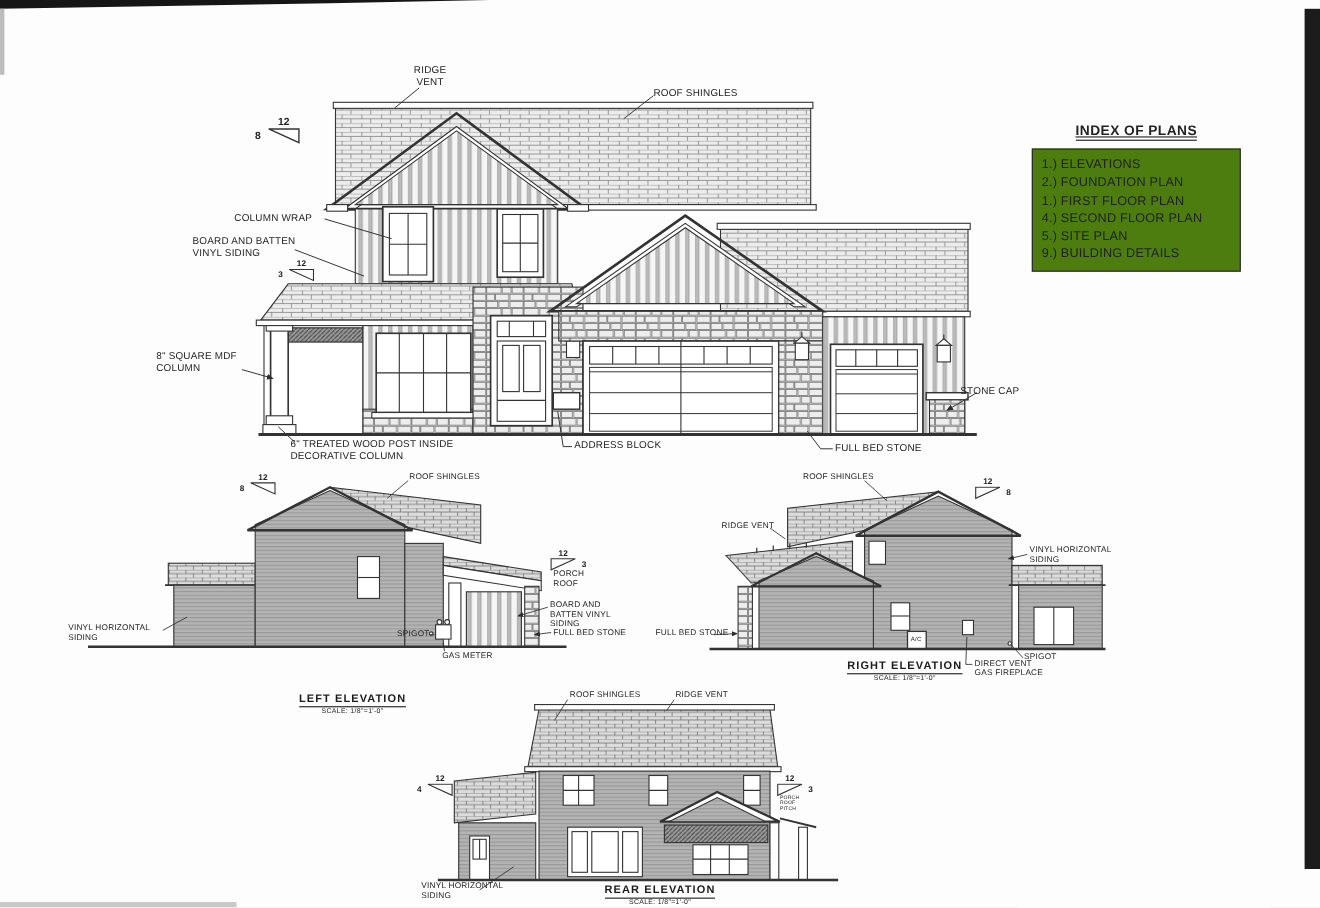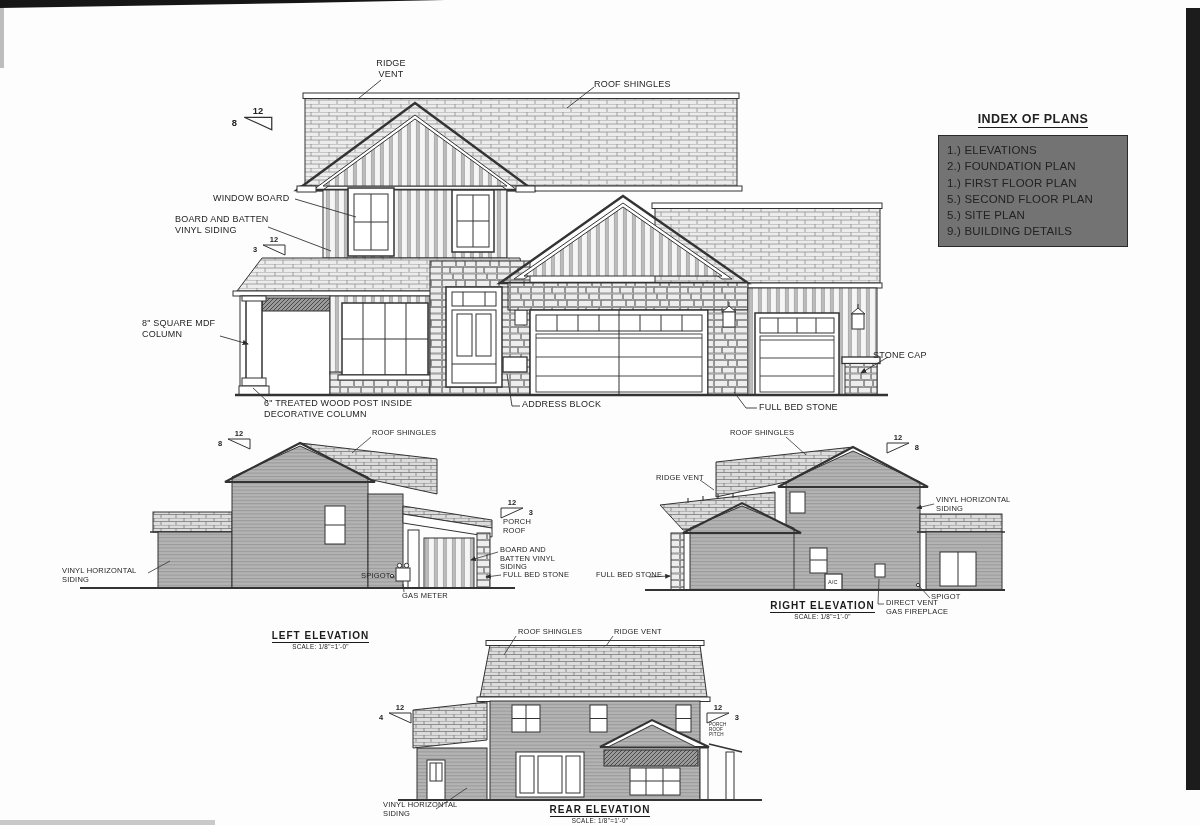--- a/index.html
+++ b/index.html
@@ -21,22 +21,22 @@
   .pitch{position:absolute;width:24px;}
   .pitch .run{display:block;width:24px;text-align:center;font-size:7.5px;font-weight:bold;color:#222;line-height:1.05;}
   .pitch svg{display:block;}
   .pitch .rise{position:absolute;font-size:7.5px;font-weight:bold;color:#222;top:9px;}
   .pitch.face-r .rise{left:-9px;}
   .pitch.face-l .rise{right:-9px;}
   .pitch.lg{transform:scale(1.25);transform-origin:left top;}
   
   #index-panel{position:absolute;left:938px;top:112px;width:190px;}
   #index-title{text-align:center;font-weight:bold;font-size:12.5px;letter-spacing:.4px;}
-  #index-title span{display:inline-block;border-bottom:1.6px solid #1b1b1b;padding-bottom:1px;}
-  #index-box{margin-top:7px;border:1.6px solid #2a2a2a;padding:6px 8px;background:#737373;}
+  #index-title span{display:inline-block;border-bottom:1.6px solid #1b1b1b;padding-bottom:1px;text-decoration:underline;}
+  #index-box{margin-top:7px;border:1.6px solid #2a2a2a;padding:6px 8px;background:#4d7c0f;}
   .index-item{font-size:11.5px;line-height:16.3px;letter-spacing:.2px;white-space:nowrap;}
 </style>
 </head>
 <body>
 
 <div id="sheet">
 
   <svg id="drawing" width="1200" height="825" viewBox="0 0 1200 825">
     <defs>
       <pattern id="shing" width="18" height="8" patternUnits="userSpaceOnUse">
@@ -316,36 +316,36 @@
       </g>
     </g>
   </svg>
 
   <div id="index-panel">
     <div id="index-title"><span>INDEX OF PLANS</span></div>
     <div id="index-box">
       <div class="index-item">1.) ELEVATIONS</div>
       <div class="index-item">2.) FOUNDATION PLAN</div>
       <div class="index-item">1.) FIRST FLOOR PLAN</div>
-      <div class="index-item">5.) SECOND FLOOR PLAN</div>
+      <div class="index-item">4.) SECOND FLOOR PLAN</div>
       <div class="index-item">5.) SITE PLAN</div>
       <div class="index-item">9.) BUILDING DETAILS</div>
     </div>
   </div>
 
   <div class="lbl ctr" style="left:368px;top:58px;width:46px">RIDGE VENT</div>
   <div class="lbl" style="left:594px;top:79px;width:110px">ROOF SHINGLES</div>
   <div class="pitch face-r lg" style="left:243px;top:106px">
     <span class="run">12</span>
     <svg width="24" height="12">
         <polygon points="1,1 23,1 23,11" fill="none" stroke="#333" stroke-width="1"></polygon>
       </svg>
     <span class="rise">8</span>
   </div>
-  <div class="lbl" style="left:213px;top:193px">WINDOW BOARD</div>
+  <div class="lbl" style="left:213px;top:193px">COLUMN WRAP</div>
   <div class="lbl" style="left:175px;top:214px;width:100px">BOARD AND BATTEN VINYL SIDING</div>
   <div class="pitch face-r" style="left:262px;top:236px">
     <span class="run">12</span>
     <svg width="24" height="12">
         <polygon points="1,1 23,1 23,11" fill="none" stroke="#333" stroke-width="1"></polygon>
       </svg>
     <span class="rise">3</span>
   </div>
   <div class="lbl" style="left:142px;top:318px;width:80px">8" SQUARE MDF COLUMN</div>
   <div class="lbl" style="left:264px;top:398px;width:170px">6" TREATED WOOD POST INSIDE DECORATIVE COLUMN</div>

